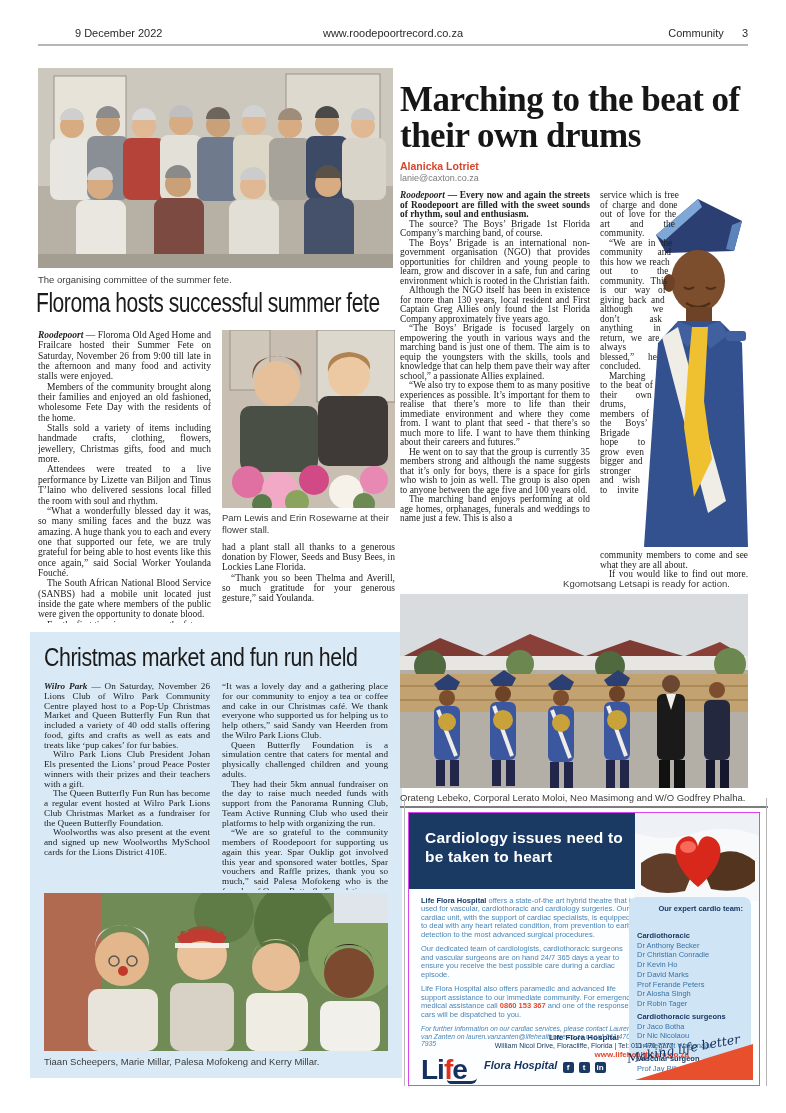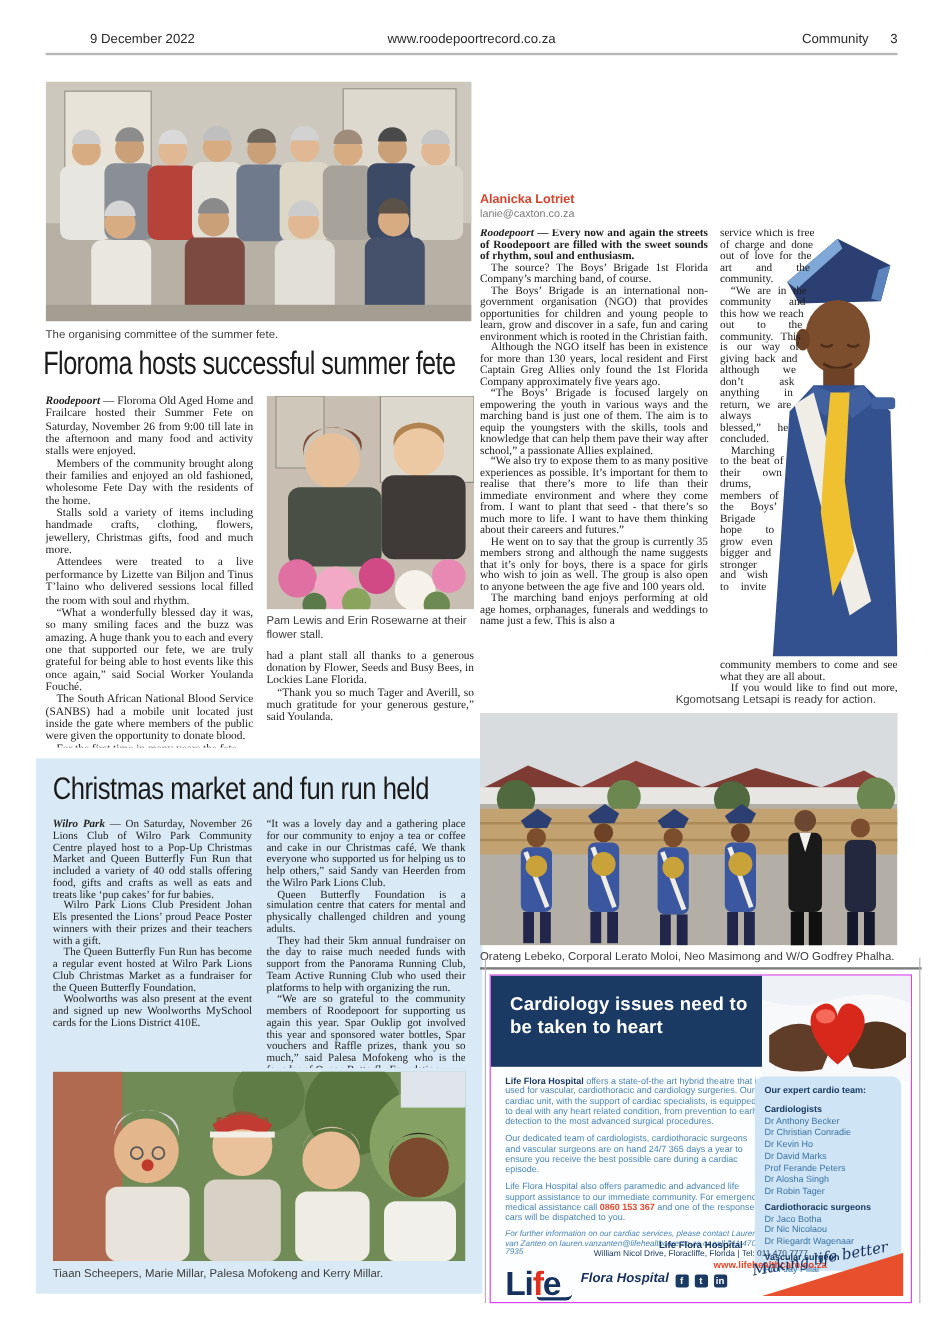--- a/index.html
+++ b/index.html
@@ -66,21 +66,21 @@
   
   .ad { position:absolute; left:408px; top:812px; width:352px; height:274px; border:1px solid #d946ef; background:#fdfeff; overflow:hidden; }
   .ad-navy { position:absolute; left:0; top:0; width:226px; height:76px; background:#1a3a64; color:#fff; font-family:"Liberation Sans",sans-serif; font-weight:bold; font-size:15.5px; line-height:1.25; padding:15px 0 0 16px; letter-spacing:0.2px; }
   .ad-heart { position:absolute; left:226px; top:0; width:126px; height:88px; }
   .ad-body { position:absolute; left:12px; top:84px; width:216px; font-family:"Liberation Sans",sans-serif; font-size:7.5px; line-height:1.13; color:#4a86b8; }
   .ad-body p { margin-bottom:6px; }
   .ad-bold { color:#1a3a64; font-weight:bold; }
   .ad-red { color:#e8472b; font-weight:bold; }
   .ad-foot-note { font-style:italic; font-size:6.8px; }
   .team-box { position:absolute; right:8px; top:84px; width:122px; height:162px; background:#cfe4f4; border-radius:8px; padding:7px 8px; font-family:"Liberation Sans",sans-serif; font-size:7.5px; line-height:1.3; color:#3a74a8; }
-  .team-title { color:#1a3a64; font-weight:bold; margin-bottom:6px; }
+  .team-title { color:#1a3a64; font-weight:bold; margin-bottom:17px;text-align:right; }
   .team-role { color:#1a3a64; font-weight:bold; margin-top:3px; }
   .ad-center { position:absolute; left:70px; top:220px; width:210px; text-align:center; font-family:"Liberation Sans",sans-serif; color:#1a3a64; }
   .hosp-name { font-size:8px; font-weight:bold; }
   .hosp-addr { font-size:7px; }
   .hosp-site { font-size:8px; font-weight:bold; color:#e8472b; margin-top:1px;text-align:right; }
   .soc-row { margin-top:3px; display:flex; justify-content:center; gap:5px; }
   .soc { width:11px; height:11px; background:#1a3a64; color:#fff; font-family:"Liberation Sans",sans-serif; font-size:8px; font-weight:bold; line-height:11px; text-align:center; border-radius:2px; }
   .life-logo { position:absolute; left:12px; top:244px; font-family:"Liberation Sans",sans-serif; }
   .life-word { font-size:28px; font-weight:bold; color:#16315f; letter-spacing:-1px; line-height:0.9; }
   .life-f { color:#e0301e; }
@@ -187,21 +187,21 @@
               <circle cx="124" cy="162" r="17" fill="#f6f2ea"></circle>
             <circle cx="152" cy="150" r="14" fill="#e889b4"></circle>
               <circle cx="75" cy="172" r="12" fill="#8aa45e"></circle>
             <circle cx="40" cy="174" r="10" fill="#5a7a4a"></circle>
               <circle cx="142" cy="174" r="11" fill="#6d8a52"></circle>
           </g>
         </svg>
       </div>
       <div class="flower-cap cap">Pam Lewis and Erin Rosewarne at their flower stall.</div>
       <p>had a plant stall all thanks to a generous donation by Flower, Seeds and Busy Bees, in Lockies Lane Florida.</p>
-      <p class="ind">“Thank you so much Tager and Averill, so much gratitude for your generous gesture,” said Youlanda.</p>
+      <p class="ind">“Thank you so been Thelma and Averill, so much gratitude for your generous gesture,” said Youlanda.</p>
     </div>
   </div>
 
   <div class="xmas-box">
     <h2 class="xmas-head">Christmas market and fun run held</h2>
     <div class="xmas-cols cols">
       <div class="ncol xmas-col">
         <p><span class="dateline">Wilro Park</span><span> — On Saturday, November 26 Lions Club of Wilro Park Community Centre played host to a Pop-Up Christmas Market and Queen Butterfly Fun Run that included a variety of 40 odd stalls offering food, gifts and crafts as well as eats and treats like ‘pup cakes’ for fur babies.</span></p>
         <p class="ind">Wilro Park Lions Club President Johan Els presented the Lions’ proud Peace Poster winners with their prizes and their teachers with a gift.</p>
         <p class="ind">The Queen Butterfly Fun Run has become a regular event hosted at Wilro Park Lions Club Christmas Market as a fundraiser for the Queen Butterfly Foundation.</p>
@@ -237,20 +237,21 @@
       <circle cx="232" cy="74" r="24" fill="#e7bd95"></circle>
       <path d="M208 68 a24 21 0 0 1 48 -2 q0 -18 -24 -19 q-24 1 -24 21z" fill="#cdbfa8"></path>
       <rect x="202" y="100" width="62" height="58" rx="10" fill="#efece4"></rect>
       <circle cx="305" cy="80" r="25" fill="#7c4a2e"></circle>
       <path d="M280 74 a25 22 0 0 1 50 -2 q-2 -20 -25 -20 q-23 0 -25 22z" fill="#2b2320"></path>
       <rect x="276" y="108" width="60" height="50" rx="10" fill="#f2f0ea"></rect>
     </svg>
   </div>
   <div class="xmas-cap cap">Tiaan Scheepers, Marie Millar, Palesa Mofokeng and Kerry Millar.</div>
 
+  <h1 class="march-head">Marching to the beat of their own drums</h1>
   <div class="march-byline">Alanicka Lotriet</div>
   <div class="march-email">lanie@caxton.co.za</div>
 
   <div class="march-cols cols">
     <div class="ncol march-colA">
       <p class="lead"><span class="dateline">Roodepoort</span><span> — Every now and again the streets of Roodepoort are filled with the sweet sounds of rhythm, soul and enthusiasm.</span></p>
       <p class="ind">The source? The Boys’ Brigade 1st Florida Company’s marching band, of course.</p>
       <p class="ind">The Boys’ Brigade is an international non-government organisation (NGO) that provides opportunities for children and young people to learn, grow and discover in a safe, fun and caring environment which is rooted in the Christian faith.</p>
       <p class="ind">Although the NGO itself has been in existence for more than 130 years, local resident and First Captain Greg Allies only found the 1st Florida Company approximately five years ago.</p>
       <p class="ind">“The Boys’ Brigade is focused largely on empowering the youth in various ways and the marching band is just one of them. The aim is to equip the youngsters with the skills, tools and knowledge that can help them pave their way after school,” a passionate Allies explained.</p>
@@ -374,21 +375,21 @@
       </svg>
     </div>
     <div class="ad-body">
       <p><span class="ad-bold">Life Flora Hospital</span><span> offers a state-of-the art hybrid theatre that is used for vascular, cardiothoracic and cardiology surgeries. Our cardiac unit, with the support of cardiac specialists, is equipped to deal with any heart related condition, from prevention to early detection to the most advanced surgical procedures.</span></p>
       <p>Our dedicated team of cardiologists, cardiothoracic surgeons and vascular surgeons are on hand 24/7 365 days a year to ensure you receive the best possible care during a cardiac episode.</p>
       <p><span>Life Flora Hospital also offers paramedic and advanced life support assistance to our immediate community. For emergency medical assistance call </span><span class="ad-red">0860 153 367</span><span> and one of the response cars will be dispatched to you.</span></p>
       <p class="ad-foot-note">For further information on our cardiac services, please contact Lauren van Zanten on lauren.vanzanten@lifehealthcare.co.za or call 011 470 7935</p>
     </div>
     <div class="team-box">
       <div class="team-title">Our expert cardio team:</div>
-      <div class="team-role">Cardiologists</div>
+      <div class="team-role">Cardiothoracic</div>
       <div>Dr Anthony Becker</div>
       <div>Dr Christian Conradie</div>
       <div>Dr Kevin Ho</div>
       <div>Dr David Marks</div>
       <div>Prof Ferande Peters</div>
       <div>Dr Alosha Singh</div>
       <div>Dr Robin Tager</div>
       <div class="team-role">Cardiothoracic surgeons</div>
       <div>Dr Jaco Botha</div>
       <div>Dr Nic Nicolaou</div>

